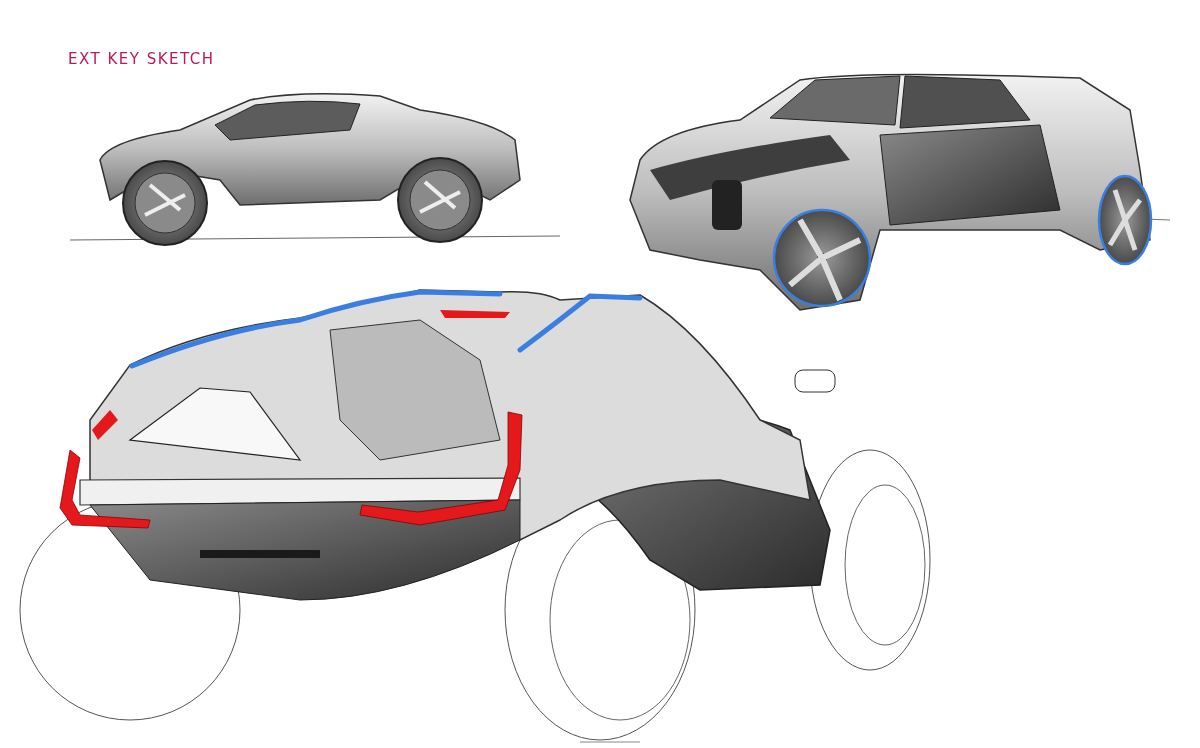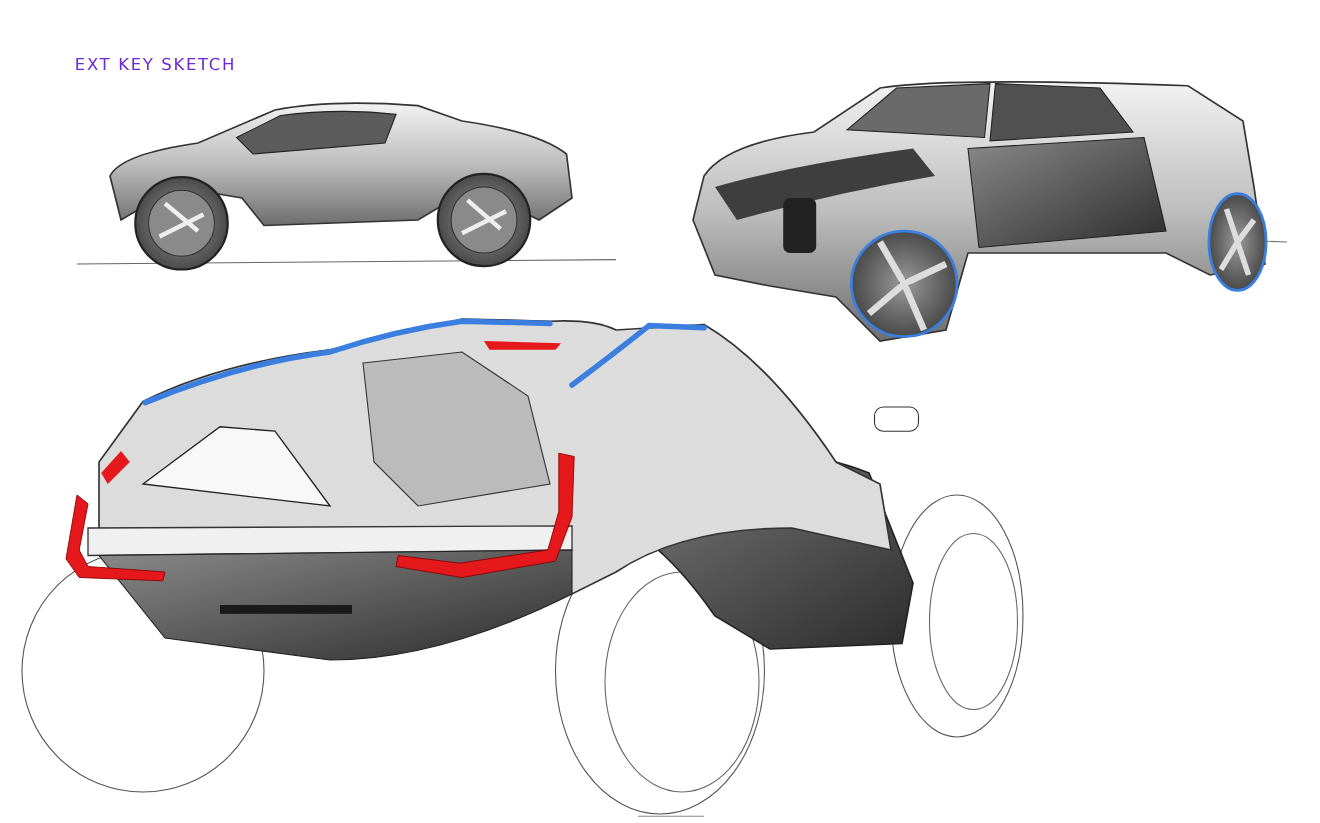--- a/index.html
+++ b/index.html
@@ -1,20 +1,20 @@
 <!DOCTYPE html>
 <html><head>
 <meta charset="utf-8">
 <style>
   html, body { margin: 0; padding: 0; background: #ffffff; }
   body { width: 1200px; height: 748px; overflow: hidden; position: relative; font-family: "DejaVu Sans", sans-serif; }
   .title {
     position: absolute; left: 68px; top: 50px;
     font-family: "DejaVu Sans", sans-serif; font-size: 15px; letter-spacing: 1.5px;
-    color: #6d28d9; font-weight: normal;
+    color: #be185d; font-weight: normal;
   }
   svg.sketch { position: absolute; left: 0; top: 0; }
 </style>
 </head>
 <body>
 
 <div class="title">EXT KEY SKETCH</div>
 
 <svg class="sketch" width="1200" height="748" viewBox="0 0 1200 748">
   <defs>

